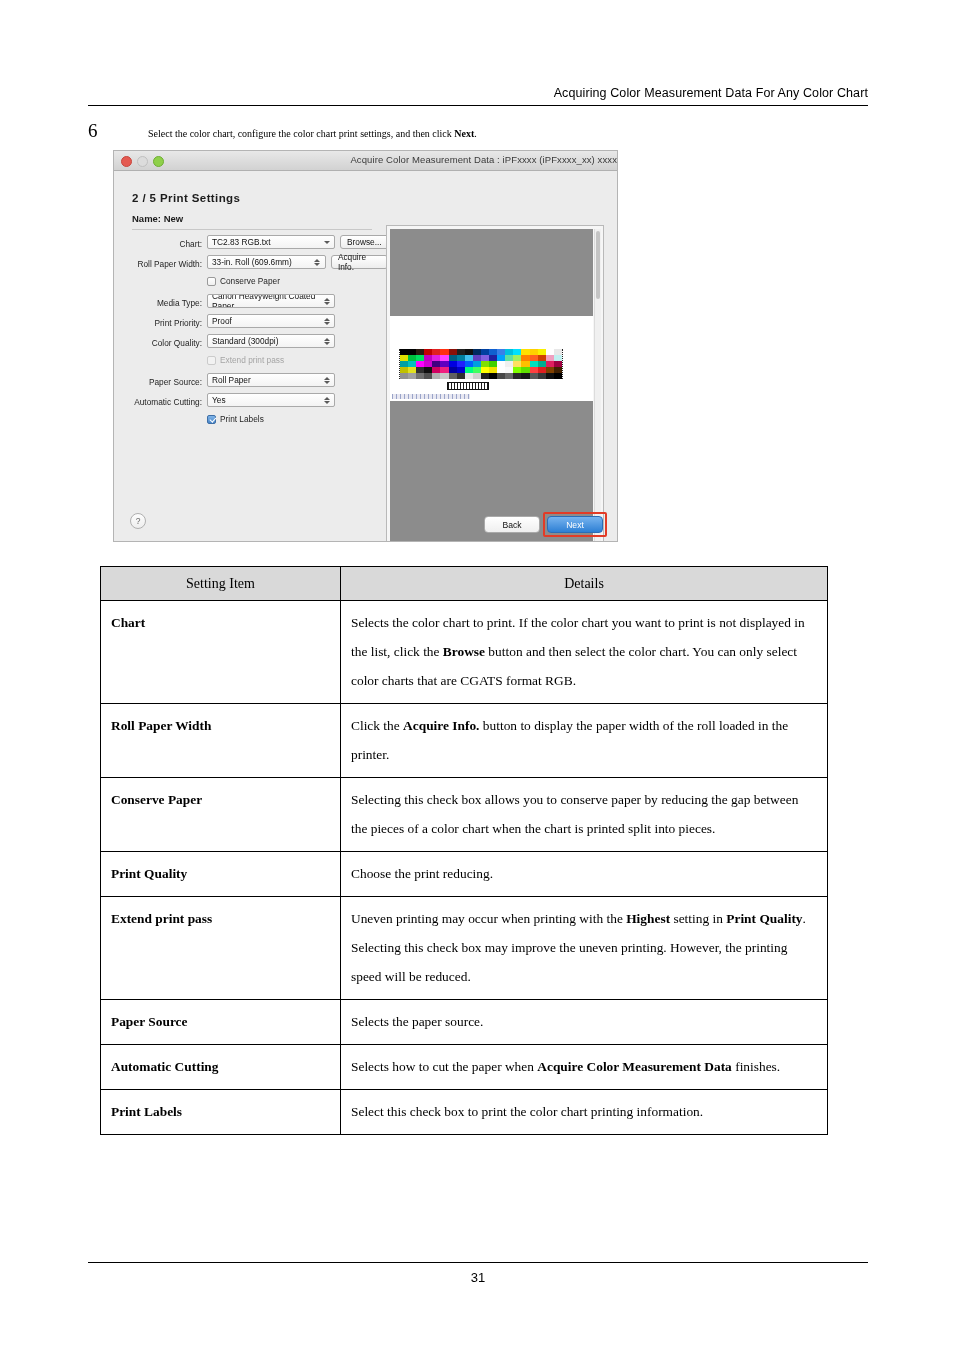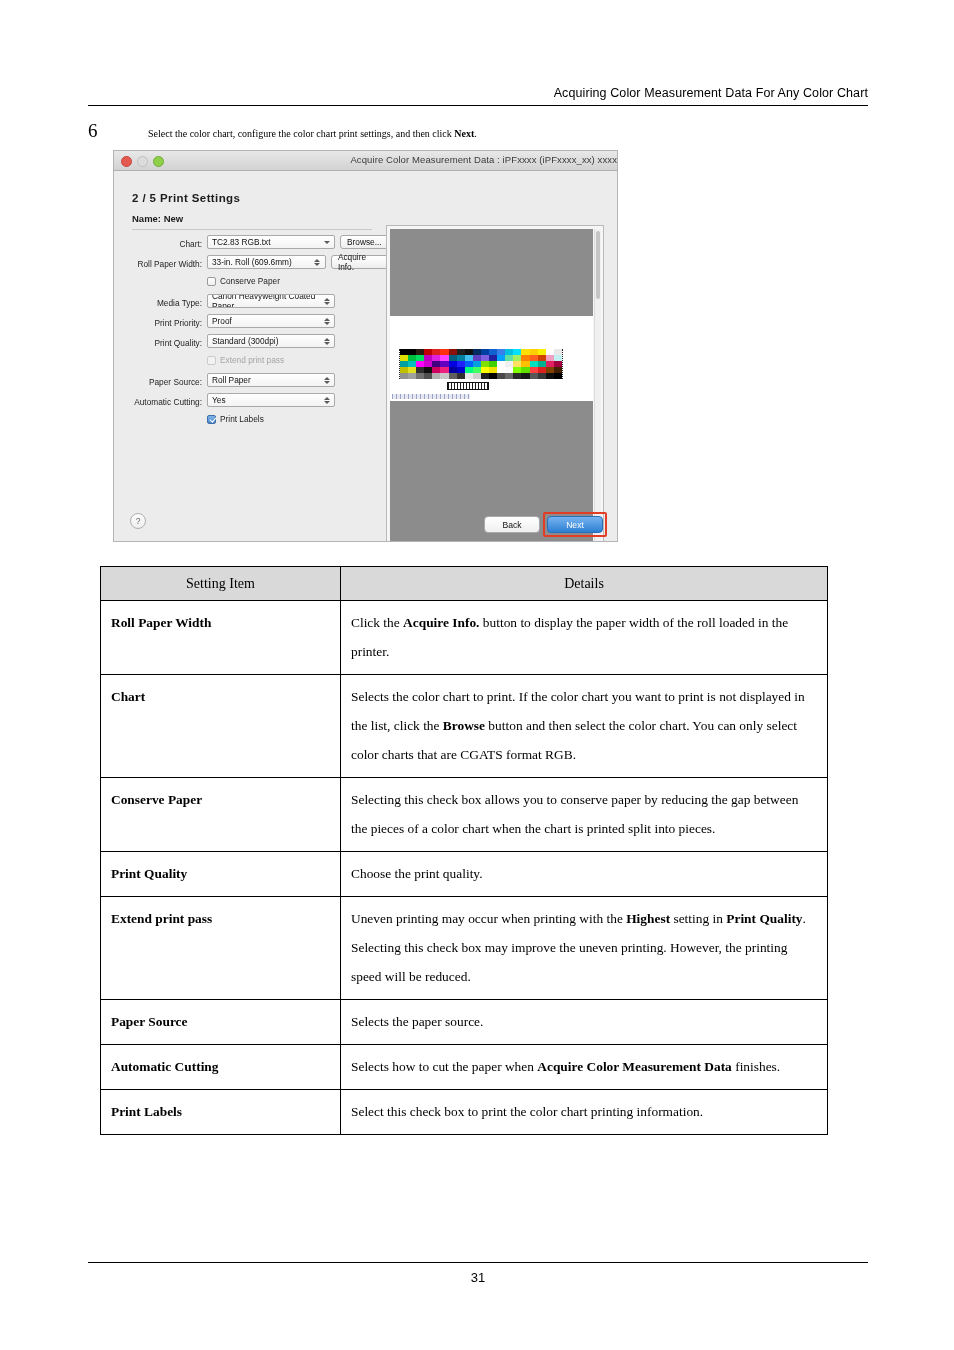--- a/index.html
+++ b/index.html
@@ -462,21 +462,21 @@
             <span>Proof</span>
             <span class="arrow-updown">
                 <span class="tri-u"></span>
                 <span class="tri-d"></span>
               </span>
           </div>
         </div>
       </div>
 
       <div class="frow">
-        <div class="flabel">Print Quality:</div>
+        <div class="flabel">Color Quality:</div>
         <div class="fctrl">
           <div class="combo w-mid">
             <span>Standard (300dpi)</span>
             <span class="arrow-updown">
                 <span class="tri-u"></span>
                 <span class="tri-d"></span>
               </span>
           </div>
         </div>
       </div>
@@ -656,34 +656,34 @@
 
 <table class="table">
   <thead>
     <tr>
       <th class="col-item">Setting Item</th>
       <th>Details</th>
     </tr>
   </thead>
   <tbody id="table-body">
       <tr>
+        <td class="item">Chart</td>
+        <td class="detail"><span>Selects the color chart to print. If the color chart you want to print is not displayed in the list, click the </span><b>Browse</b><span> button and then select the color chart. You can only select color charts that are CGATS format RGB.</span></td>
+      </tr>
+      <tr>
         <td class="item">Roll Paper Width</td>
         <td class="detail"><span>Click the </span><b>Acquire Info.</b><span> button to display the paper width of the roll loaded in the printer.</span></td>
-      </tr>
-      <tr>
-        <td class="item">Chart</td>
-        <td class="detail"><span>Selects the color chart to print. If the color chart you want to print is not displayed in the list, click the </span><b>Browse</b><span> button and then select the color chart. You can only select color charts that are CGATS format RGB.</span></td>
       </tr>
       <tr>
         <td class="item">Conserve Paper</td>
         <td class="detail"><span>Selecting this check box allows you to conserve paper by reducing the gap between the pieces of a color chart when the chart is printed split into pieces.</span></td>
       </tr>
       <tr>
         <td class="item">Print Quality</td>
-        <td class="detail"><span>Choose the print quality.</span></td>
+        <td class="detail"><span>Choose the print reducing.</span></td>
       </tr>
       <tr>
         <td class="item">Extend print pass</td>
         <td class="detail"><span>Uneven printing may occur when printing with the </span><b>Highest</b><span> setting in </span><b>Print Quality</b><span>. Selecting this check box may improve the uneven printing. However, the printing speed will be reduced.</span></td>
       </tr>
       <tr>
         <td class="item">Paper Source</td>
         <td class="detail"><span>Selects the paper source.</span></td>
       </tr>
       <tr>

